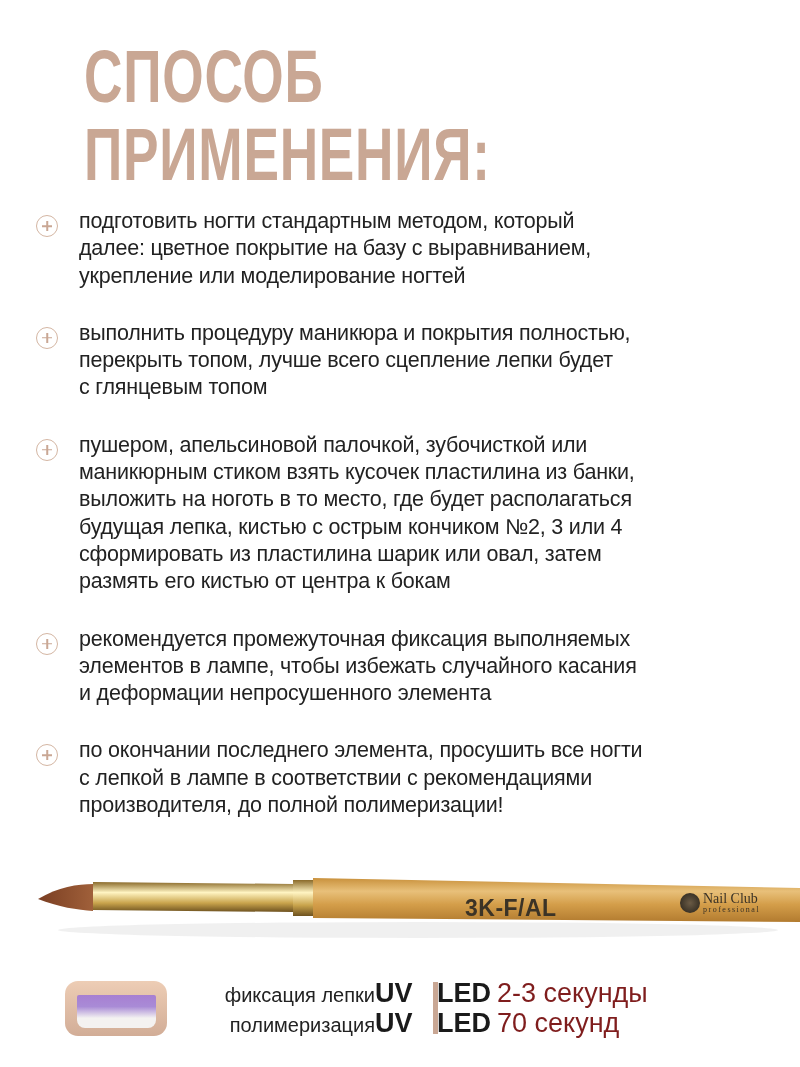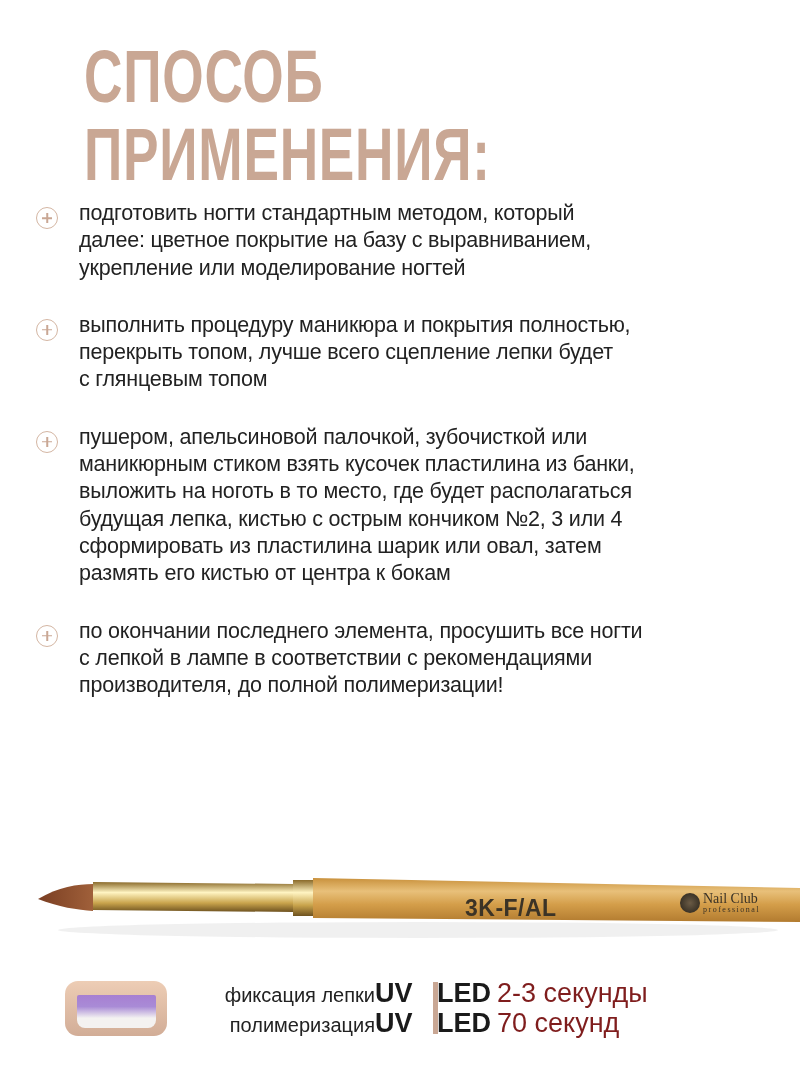--- a/index.html
+++ b/index.html
@@ -12,21 +12,21 @@
     .title {
       position: absolute; left: 84px; top: 38px;
       font-family: "Liberation Sans", sans-serif;
       font-weight: 700; color: #c9a794;
       font-size: 74px; line-height: 78px;
       letter-spacing: 1px;
       transform: scaleX(0.72); transform-origin: left top;
       text-transform: uppercase;
     }
     .title div { white-space: nowrap; }
-    .list { position: absolute; left: 34px; top: 200px; width: 760px; }
+    .list { position: absolute; left: 34px; top: 208px; width: 760px; }
     .item { position: relative; padding-left: 45px; margin-bottom: 30px; }
     .plus {
       position: absolute; left: 2px; top: 7px;
       width: 22px; height: 22px; border-radius: 50%;
       border: 1.5px solid #d4b6a3; box-sizing: border-box;
     }
     .plus::before, .plus::after {
       content: ""; position: absolute; background: #c9a794;
       left: 50%; top: 50%;
     }
@@ -99,20 +99,28 @@
       <div>маникюрным стиком взять кусочек пластилина из банки,</div>
       <div>выложить на ноготь в то место, где будет располагаться</div>
       <div>будущая лепка, кистью с острым кончиком №2, 3 или 4</div>
       <div>сформировать из пластилина шарик или овал, затем</div>
       <div>размять его кистью от центра к бокам</div>
     </div>
   </div>
   <div class="item">
     <span class="plus"></span>
     <div class="item-text">
+      <div>рекомендуется промежуточная фиксация выполняемых</div>
+      <div>элементов в лампе, чтобы избежать случайного касания</div>
+      <div>и деформации непросушенного элемента</div>
+    </div>
+  </div>
+  <div class="item">
+    <span class="plus"></span>
+    <div class="item-text">
       <div>по окончании последнего элемента, просушить все ногти</div>
       <div>с лепкой в лампе в соответствии с рекомендациями</div>
       <div>производителя,  до полной полимеризации!</div>
     </div>
   </div>
 </div>
 
 <svg class="brush" viewBox="0 0 762 90">
   <defs>
     <linearGradient id="handle" x1="0" y1="0" x2="0" y2="1">

